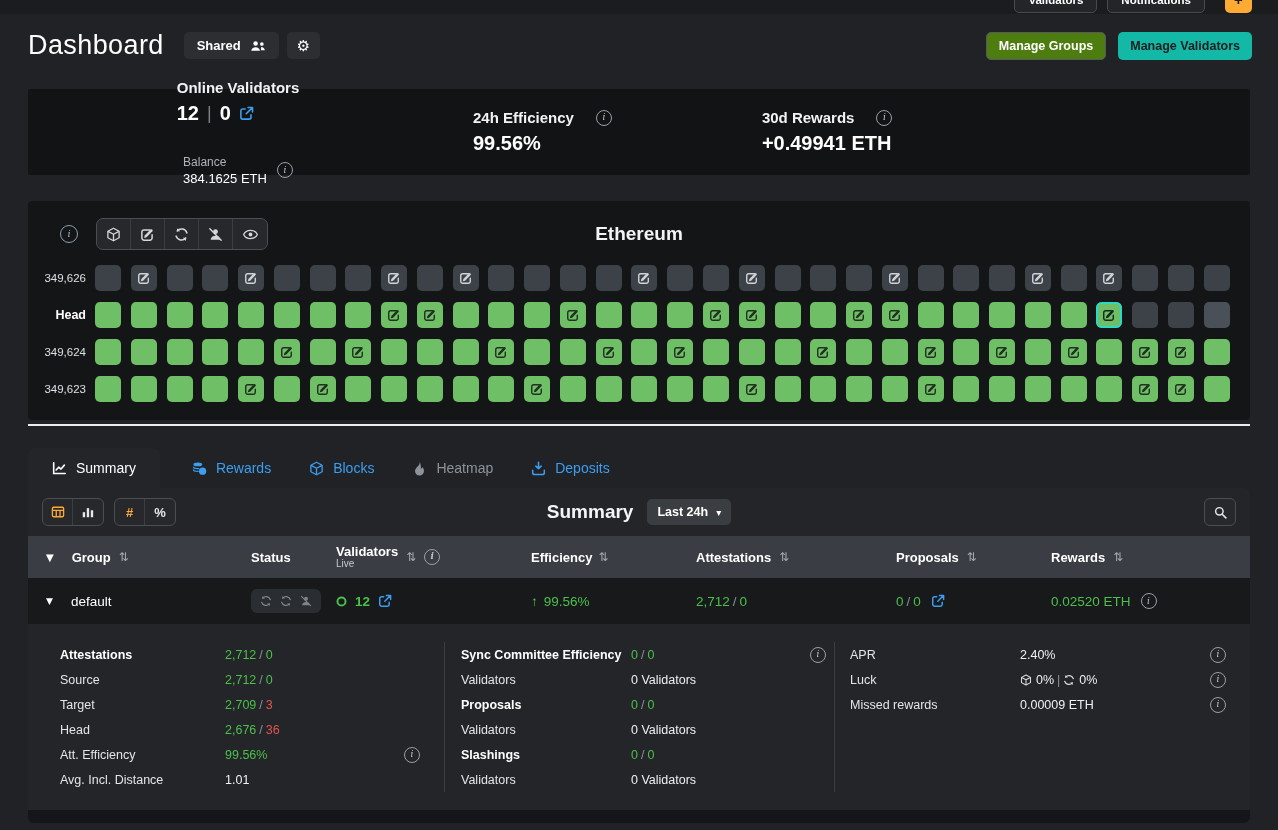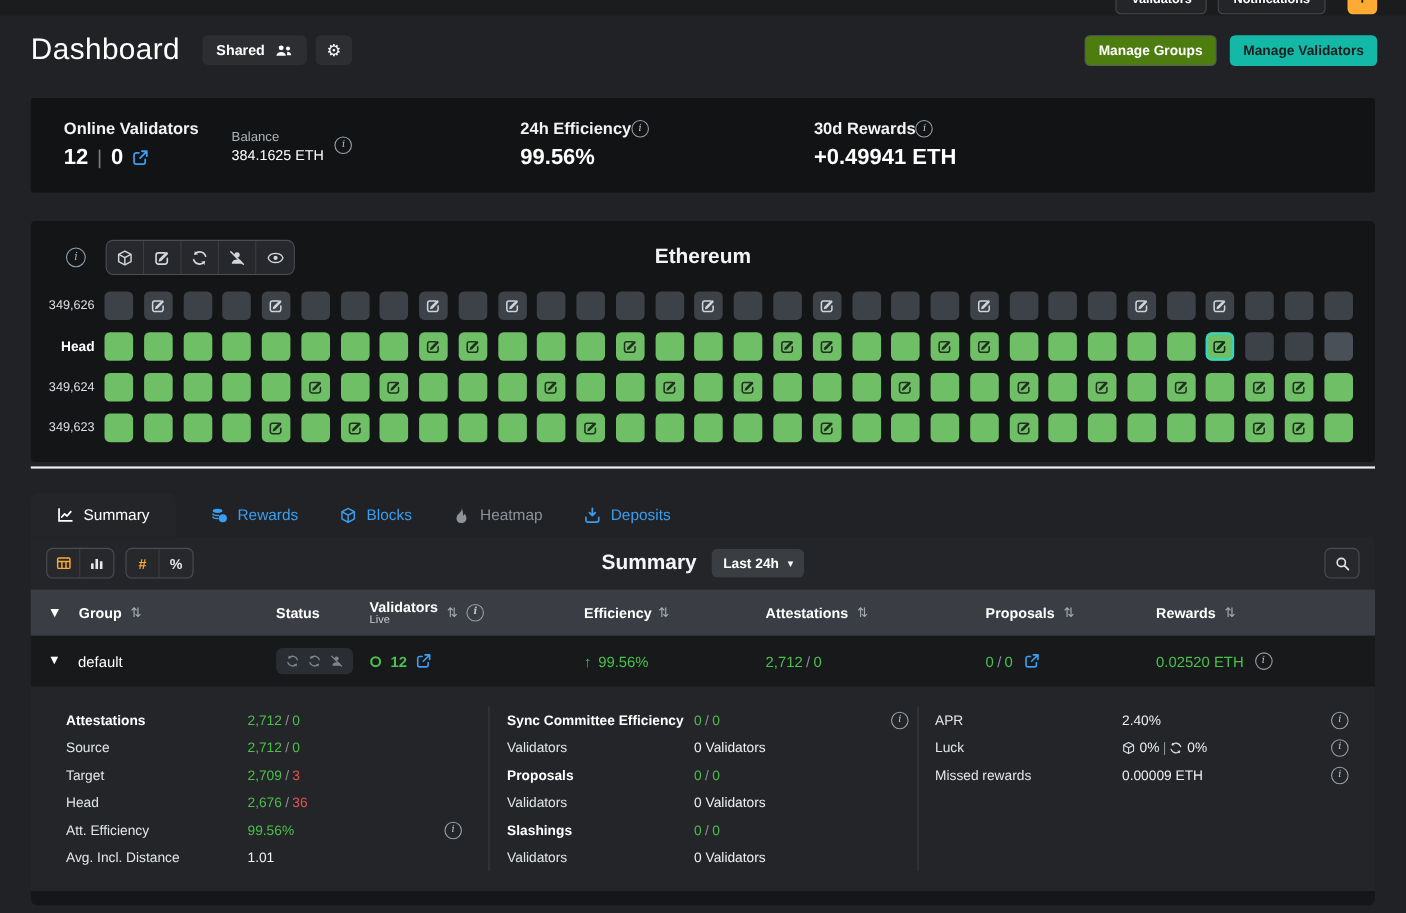--- a/index.html
+++ b/index.html
@@ -32,23 +32,23 @@
   .spacer{flex:1}
   .btn-outline{height:28px;padding:0 12px;background:#4d7c0f;border:1px solid #56595e;border-radius:5px;
     color:#fff;font-size:12.5px;font-weight:700}
   .btn-primary{height:28px;padding:0 12px;background:#14b8a6;border:none;border-radius:5px;
     color:#1d1e20;font-size:12.5px;font-weight:700;margin-left:12px}
 
   
   .stats{margin:14px 28px 0;background:#121315;display:flex;align-items:center;height:86px;
     padding:0 30px;border-radius:3px}
   .stat{display:flex;flex-direction:column}
-  .stat-online{flex:0 0 360px;display:flex;align-items:center;gap:30px}
+  .stat-online{flex:0 0 360px;display:flex;flex-direction:column;align-items:center;gap:30px}
   .stat-label{font-size:15px;font-weight:700;color:#f2f3f4}
-  .stat-label-row{display:flex;}
+  .stat-label-row{display:flex;align-items:center;gap:22px}
   .stat-value{display:flex;align-items:center;gap:8px;margin-top:6px}
   .big{font-size:20px;font-weight:700;color:#fff}
   .pipe{color:#7c8187;font-size:18px}
   .balance{display:flex;align-items:center;gap:10px}
   .bal-label{font-size:12px;color:#aeb3b8;margin-bottom:2px}
   .bal-value{font-size:13px;color:#fff}
   .stat2{margin-left:55px}
   .stat3{margin-left:150px}
   .stat4{margin-left:auto}
   .ext-sm svg{width:15px;height:15px}

